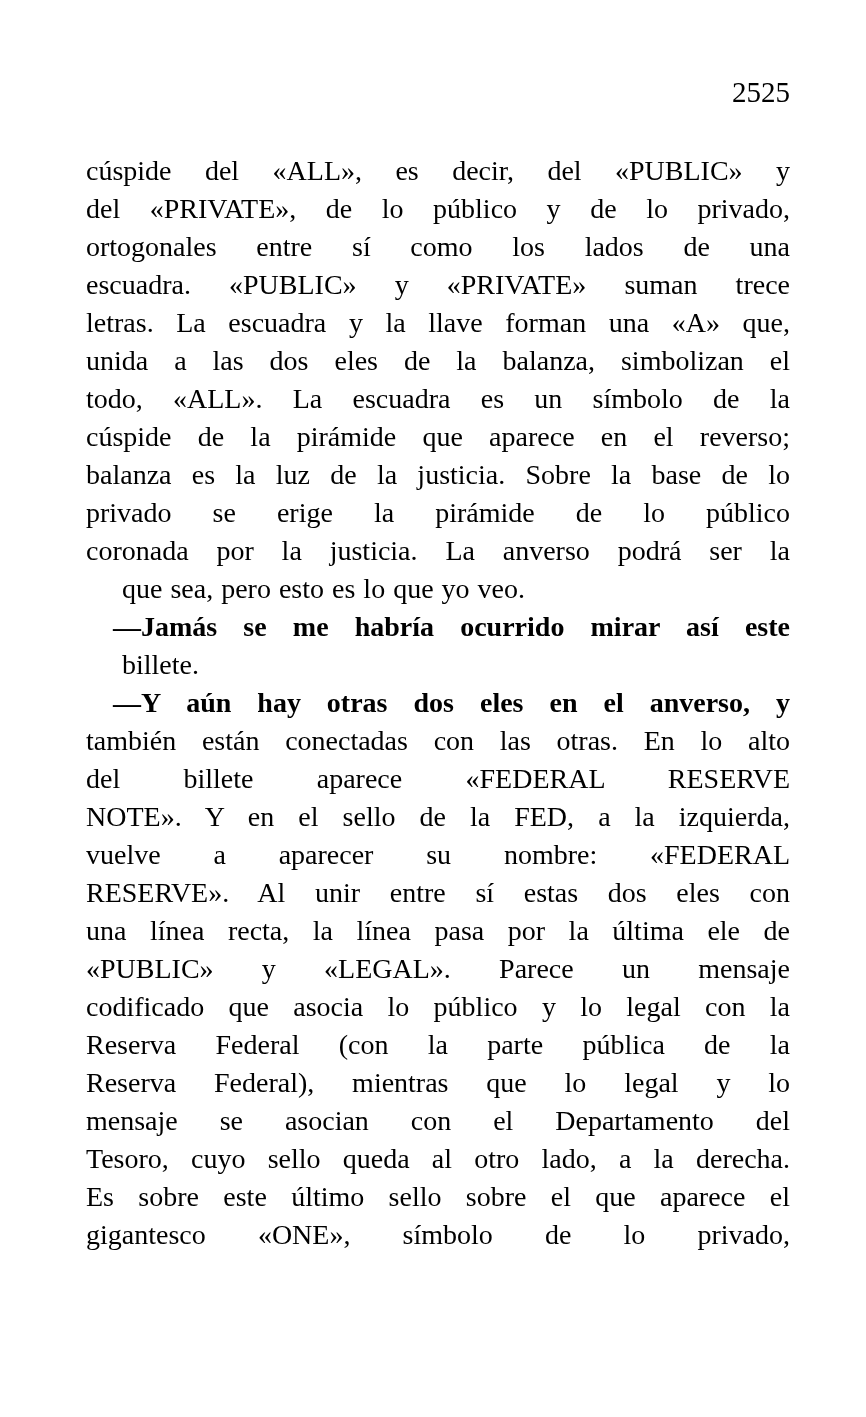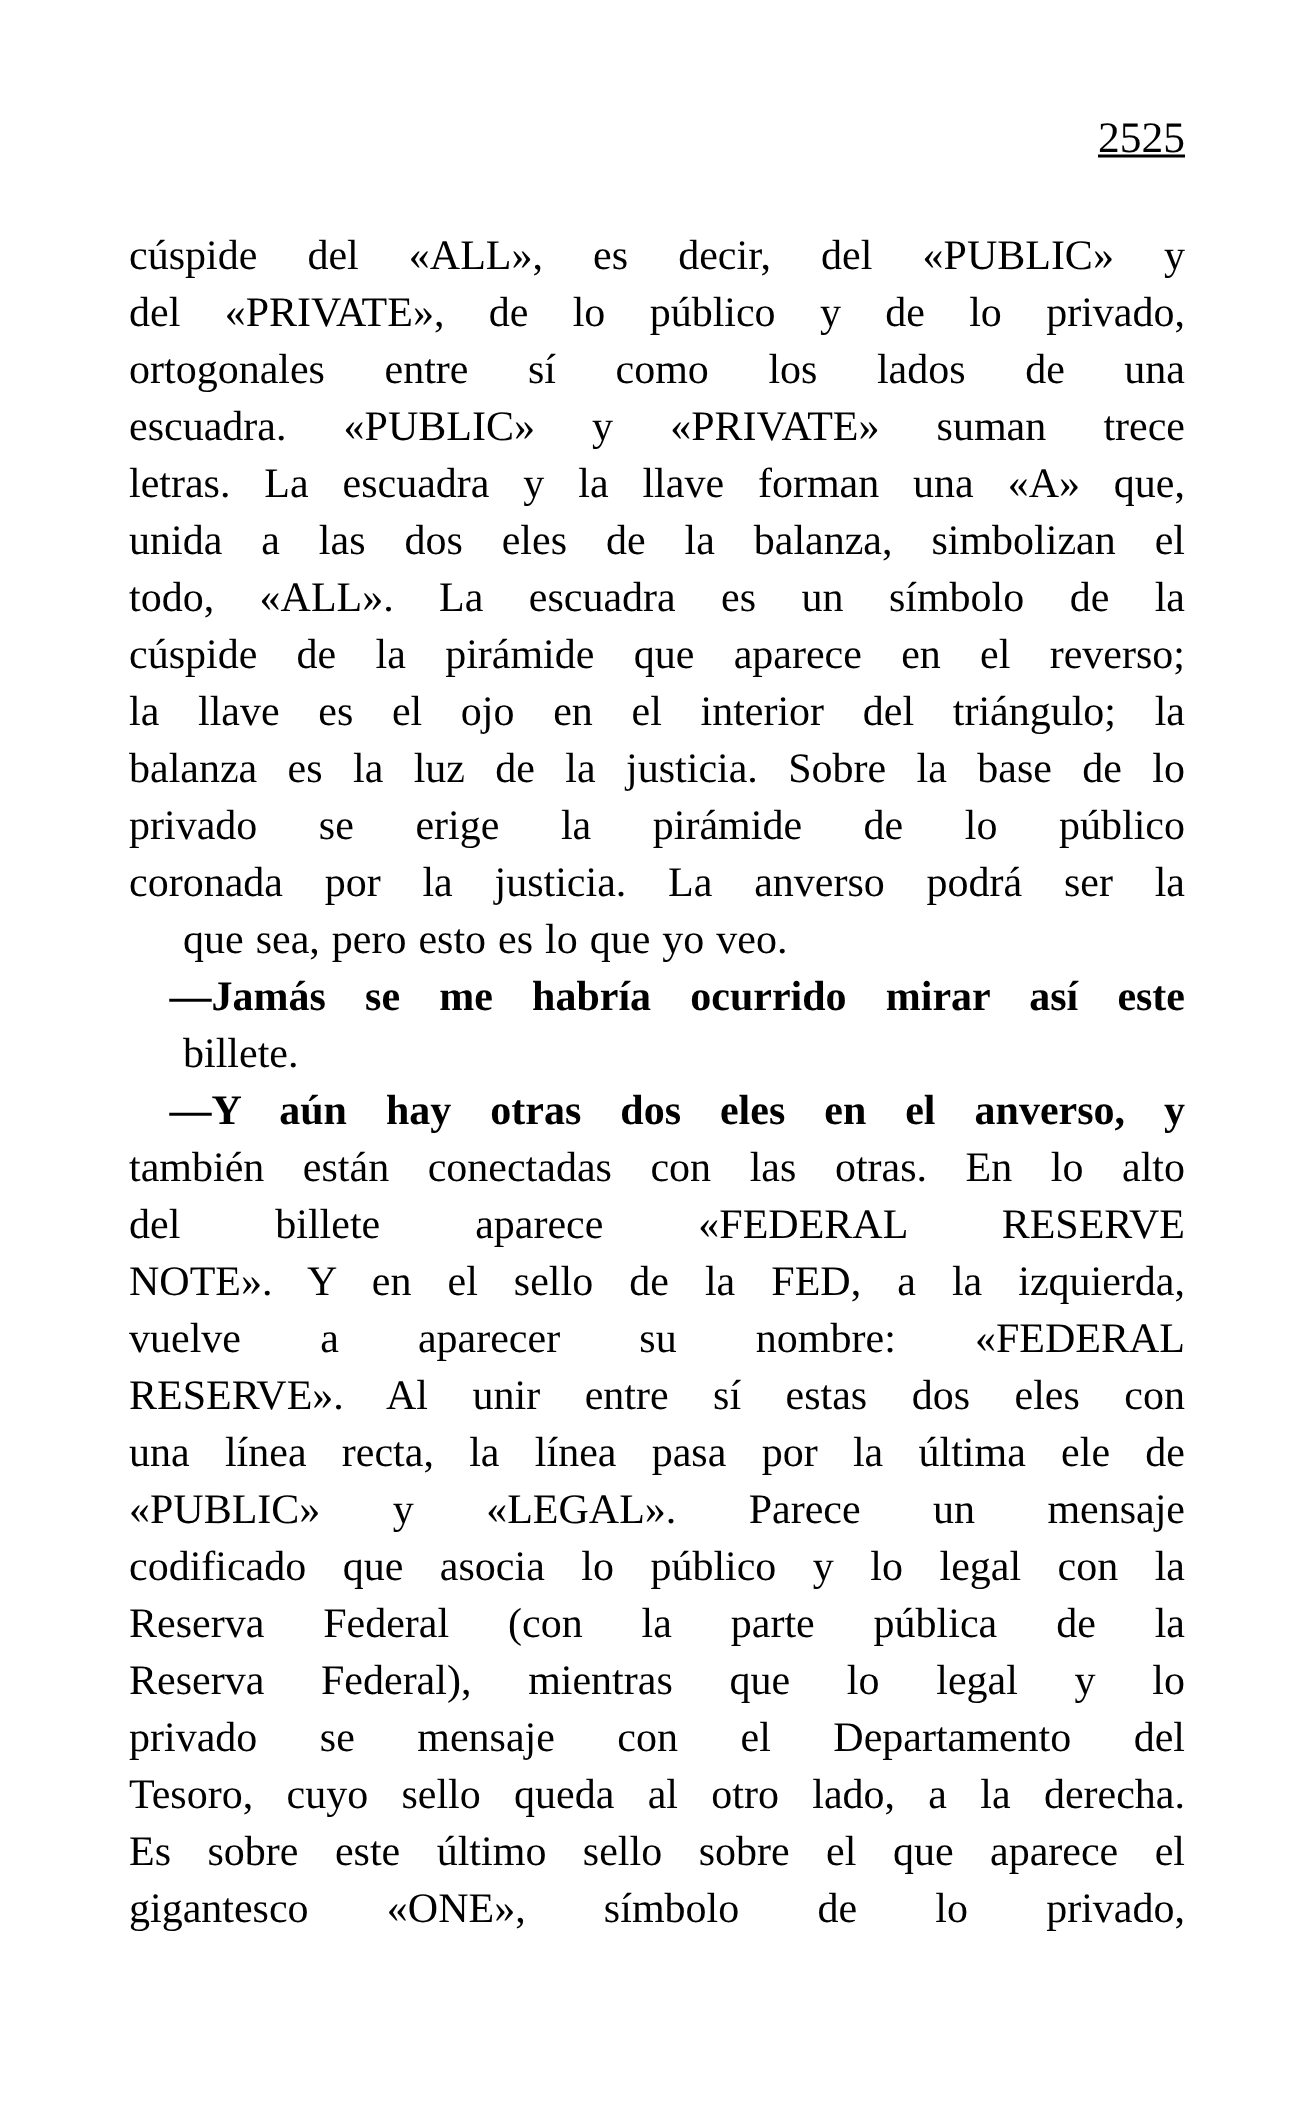--- a/index.html
+++ b/index.html
@@ -17,21 +17,20 @@
     overflow: hidden;
   }
   .page-number {
     position: absolute;
     top: 76px;
     right: 76px;
     font-size: 29px;
     line-height: 32px;
     text-align: center;
     color: #000000;
-    text-decoration: underline;
   }
   .body-text {
     position: absolute;
     top: 152px;
     left: 86px;
     width: 704px;
     font-size: 28px;
     color: #000000;
   }
   .line {
@@ -61,40 +60,39 @@
   <div class="body-text">
 
     <div class="line">cúspide del «ALL», es decir, del «PUBLIC» y</div>
     <div class="line">del «PRIVATE», de lo público y de lo privado,</div>
     <div class="line">ortogonales entre sí como los lados de una</div>
     <div class="line">escuadra. «PUBLIC» y «PRIVATE» suman trece</div>
     <div class="line">letras. La escuadra y la llave forman una «A» que,</div>
     <div class="line">unida a las dos eles de la balanza, simbolizan el</div>
     <div class="line">todo, «ALL». La escuadra es un símbolo de la</div>
     <div class="line">cúspide de la pirámide que aparece en el reverso;</div>
-    <div class="line">la llave es el ojo en el interior del triángulo; la</div>
     <div class="line">balanza es la luz de la justicia. Sobre la base de lo</div>
     <div class="line">privado se erige la pirámide de lo público</div>
     <div class="line">coronada por la justicia. La anverso podrá ser la</div>
     <div class="line flush">que sea, pero esto es lo que yo veo.</div>
 
     <div class="line indent">—Jamás se me habría ocurrido mirar así este</div>
     <div class="line flush">billete.</div>
 
     <div class="line indent">—Y aún hay otras dos eles en el anverso, y</div>
     <div class="line">también están conectadas con las otras. En lo alto</div>
     <div class="line">del billete aparece «FEDERAL RESERVE</div>
     <div class="line">NOTE». Y en el sello de la FED, a la izquierda,</div>
     <div class="line">vuelve a aparecer su nombre: «FEDERAL</div>
     <div class="line">RESERVE». Al unir entre sí estas dos eles con</div>
     <div class="line">una línea recta, la línea pasa por la última ele de</div>
     <div class="line">«PUBLIC» y «LEGAL». Parece un mensaje</div>
     <div class="line">codificado que asocia lo público y lo legal con la</div>
     <div class="line">Reserva Federal (con la parte pública de la</div>
     <div class="line">Reserva Federal), mientras que lo legal y lo</div>
-    <div class="line">privado se mensaje con el Departamento del</div>
+    <div class="line">mensaje se asocian con el Departamento del</div>
     <div class="line">Tesoro, cuyo sello queda al otro lado, a la derecha.</div>
     <div class="line">Es sobre este último sello sobre el que aparece el</div>
     <div class="line">gigantesco «ONE», símbolo de lo privado,</div>
 
   </div>
 
 </div>
 
 </body></html>

